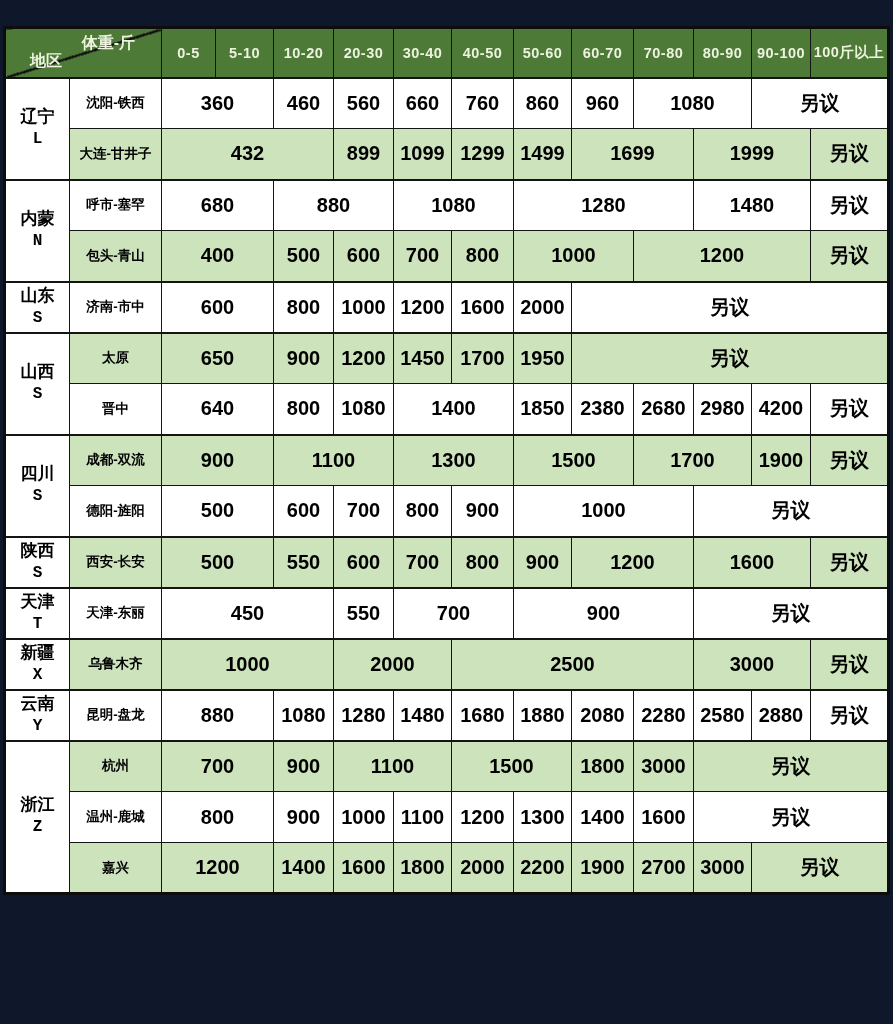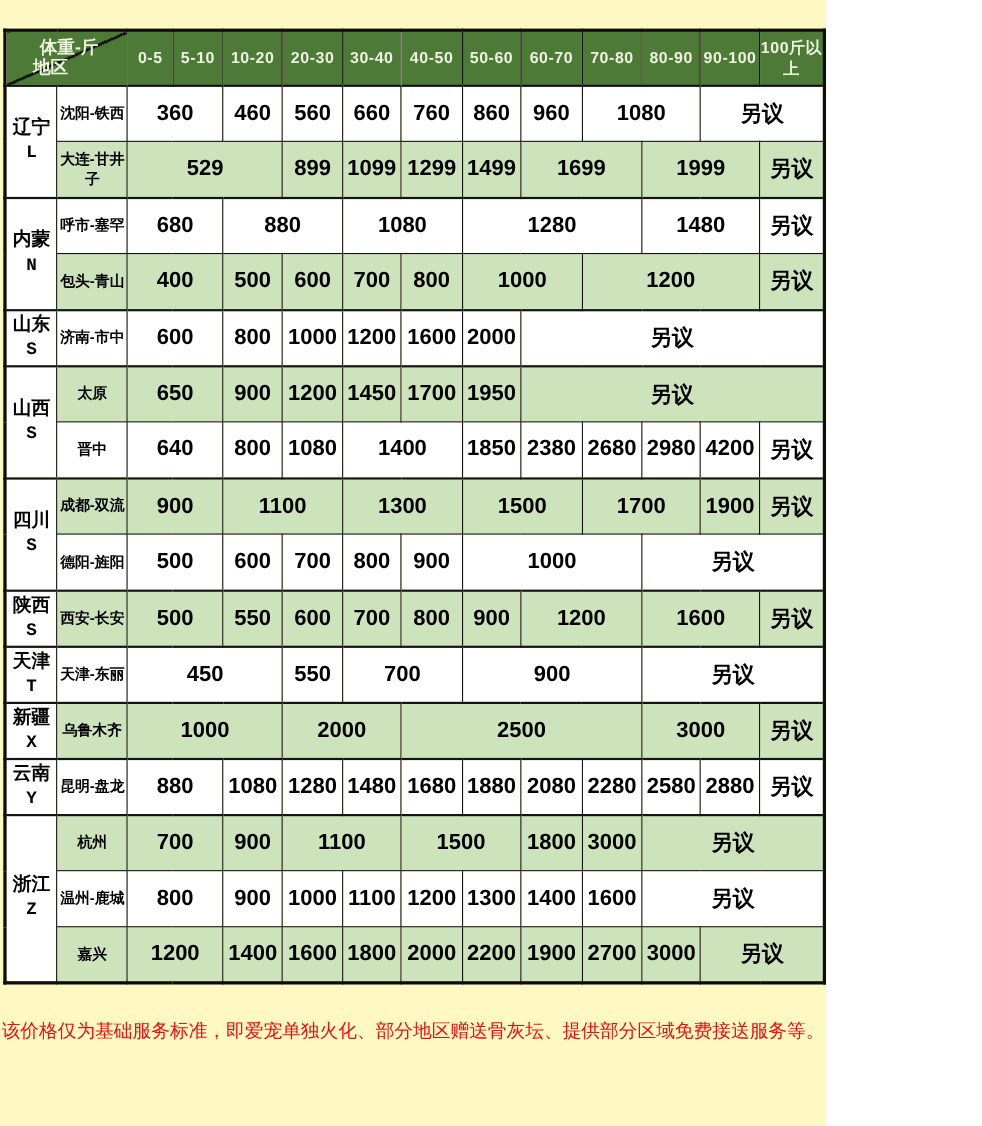--- a/index.html
+++ b/index.html
@@ -3,23 +3,23 @@
 <meta charset="utf-8">
 <style>
   html, body {
     margin: 0;
     padding: 0;
     background: #ffffff;
     width: 893px;
     font-family: "Liberation Sans", "DejaVu Sans", sans-serif;
   }
   .page {
-    width: 751px;
+    width: 893px;
     height: 1024px;
-    background: #fef9c3;
+    background: #0f172a;
     overflow: hidden;
   }
   table.price {
     border-collapse: collapse;
     table-layout: fixed;
     margin: 26px 0 0 3px;
     border: 3px solid #0d0d0d;
   }
   table.price th, table.price td {
     border: 1.5px solid #141414;
@@ -153,21 +153,21 @@
           <td colspan="1" class="val w">560</td>
           <td colspan="1" class="val w">660</td>
           <td colspan="1" class="val w">760</td>
           <td colspan="1" class="val w">860</td>
           <td colspan="1" class="val w">960</td>
           <td colspan="2" class="val w">1080</td>
           <td colspan="2" class="val w">另议</td>
         </tr>
         <tr>
           <td class="city g">大连-甘井子</td>
-          <td colspan="3" class="val g">529</td>
+          <td colspan="3" class="val g">432</td>
           <td colspan="1" class="val g">899</td>
           <td colspan="1" class="val g">1099</td>
           <td colspan="1" class="val g">1299</td>
           <td colspan="1" class="val g">1499</td>
           <td colspan="2" class="val g">1699</td>
           <td colspan="2" class="val g">1999</td>
           <td colspan="1" class="val g">另议</td>
         </tr>
         <tr class="gs">
           <td rowspan="2" class="prov">
@@ -352,16 +352,15 @@
           <td colspan="1" class="val g">2200</td>
           <td colspan="1" class="val g">1900</td>
           <td colspan="1" class="val g">2700</td>
           <td colspan="1" class="val g">3000</td>
           <td colspan="2" class="val g">另议</td>
         </tr>
       </tbody>
   </table>
 
   <div class="notes">
-    <div class="note-line">该价格仅为基础服务标准，即爱宠单独火化、部分地区赠送骨灰坛、提供部分区域免费接送服务等。</div>
   </div>
 
 </div>
 
 </body></html>

